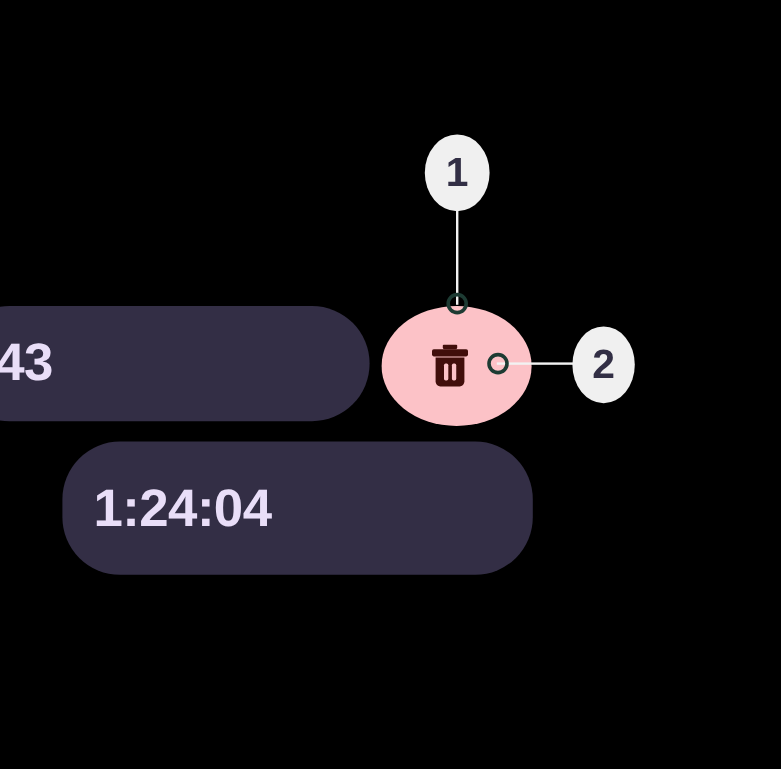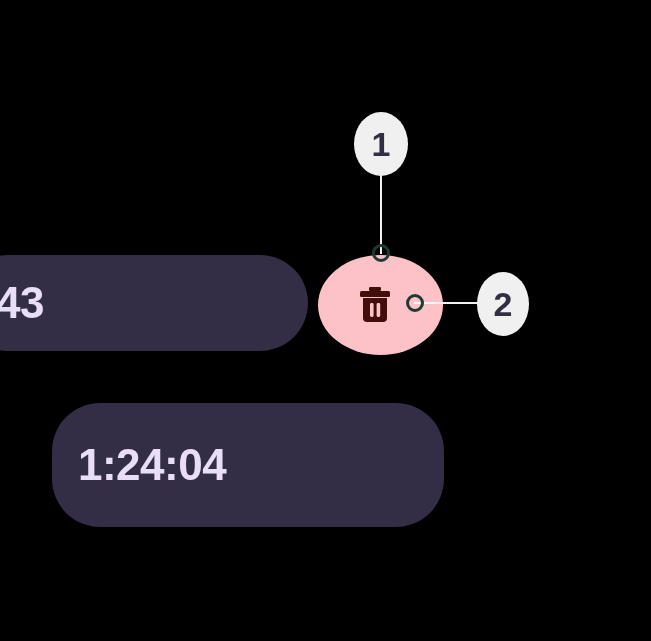--- a/index.html
+++ b/index.html
@@ -41,24 +41,23 @@
     padding-left: 36px;
   }
   #pill-counter .pill-label {
     font-size: 44px;
   }
 
   #pill-timer {
     left: 52px;
     top: 368px;
     width: 392px;
-    height: 124px;
+    height: 111px;
     border-radius: 48px;
     padding-left: 26px;
-    margin-top: 35px;
   }
   #pill-timer .pill-label {
     font-size: 44px;
   }
 
   
   #delete-blob {
     position: absolute;
     left: 318px;
     top: 255px;

